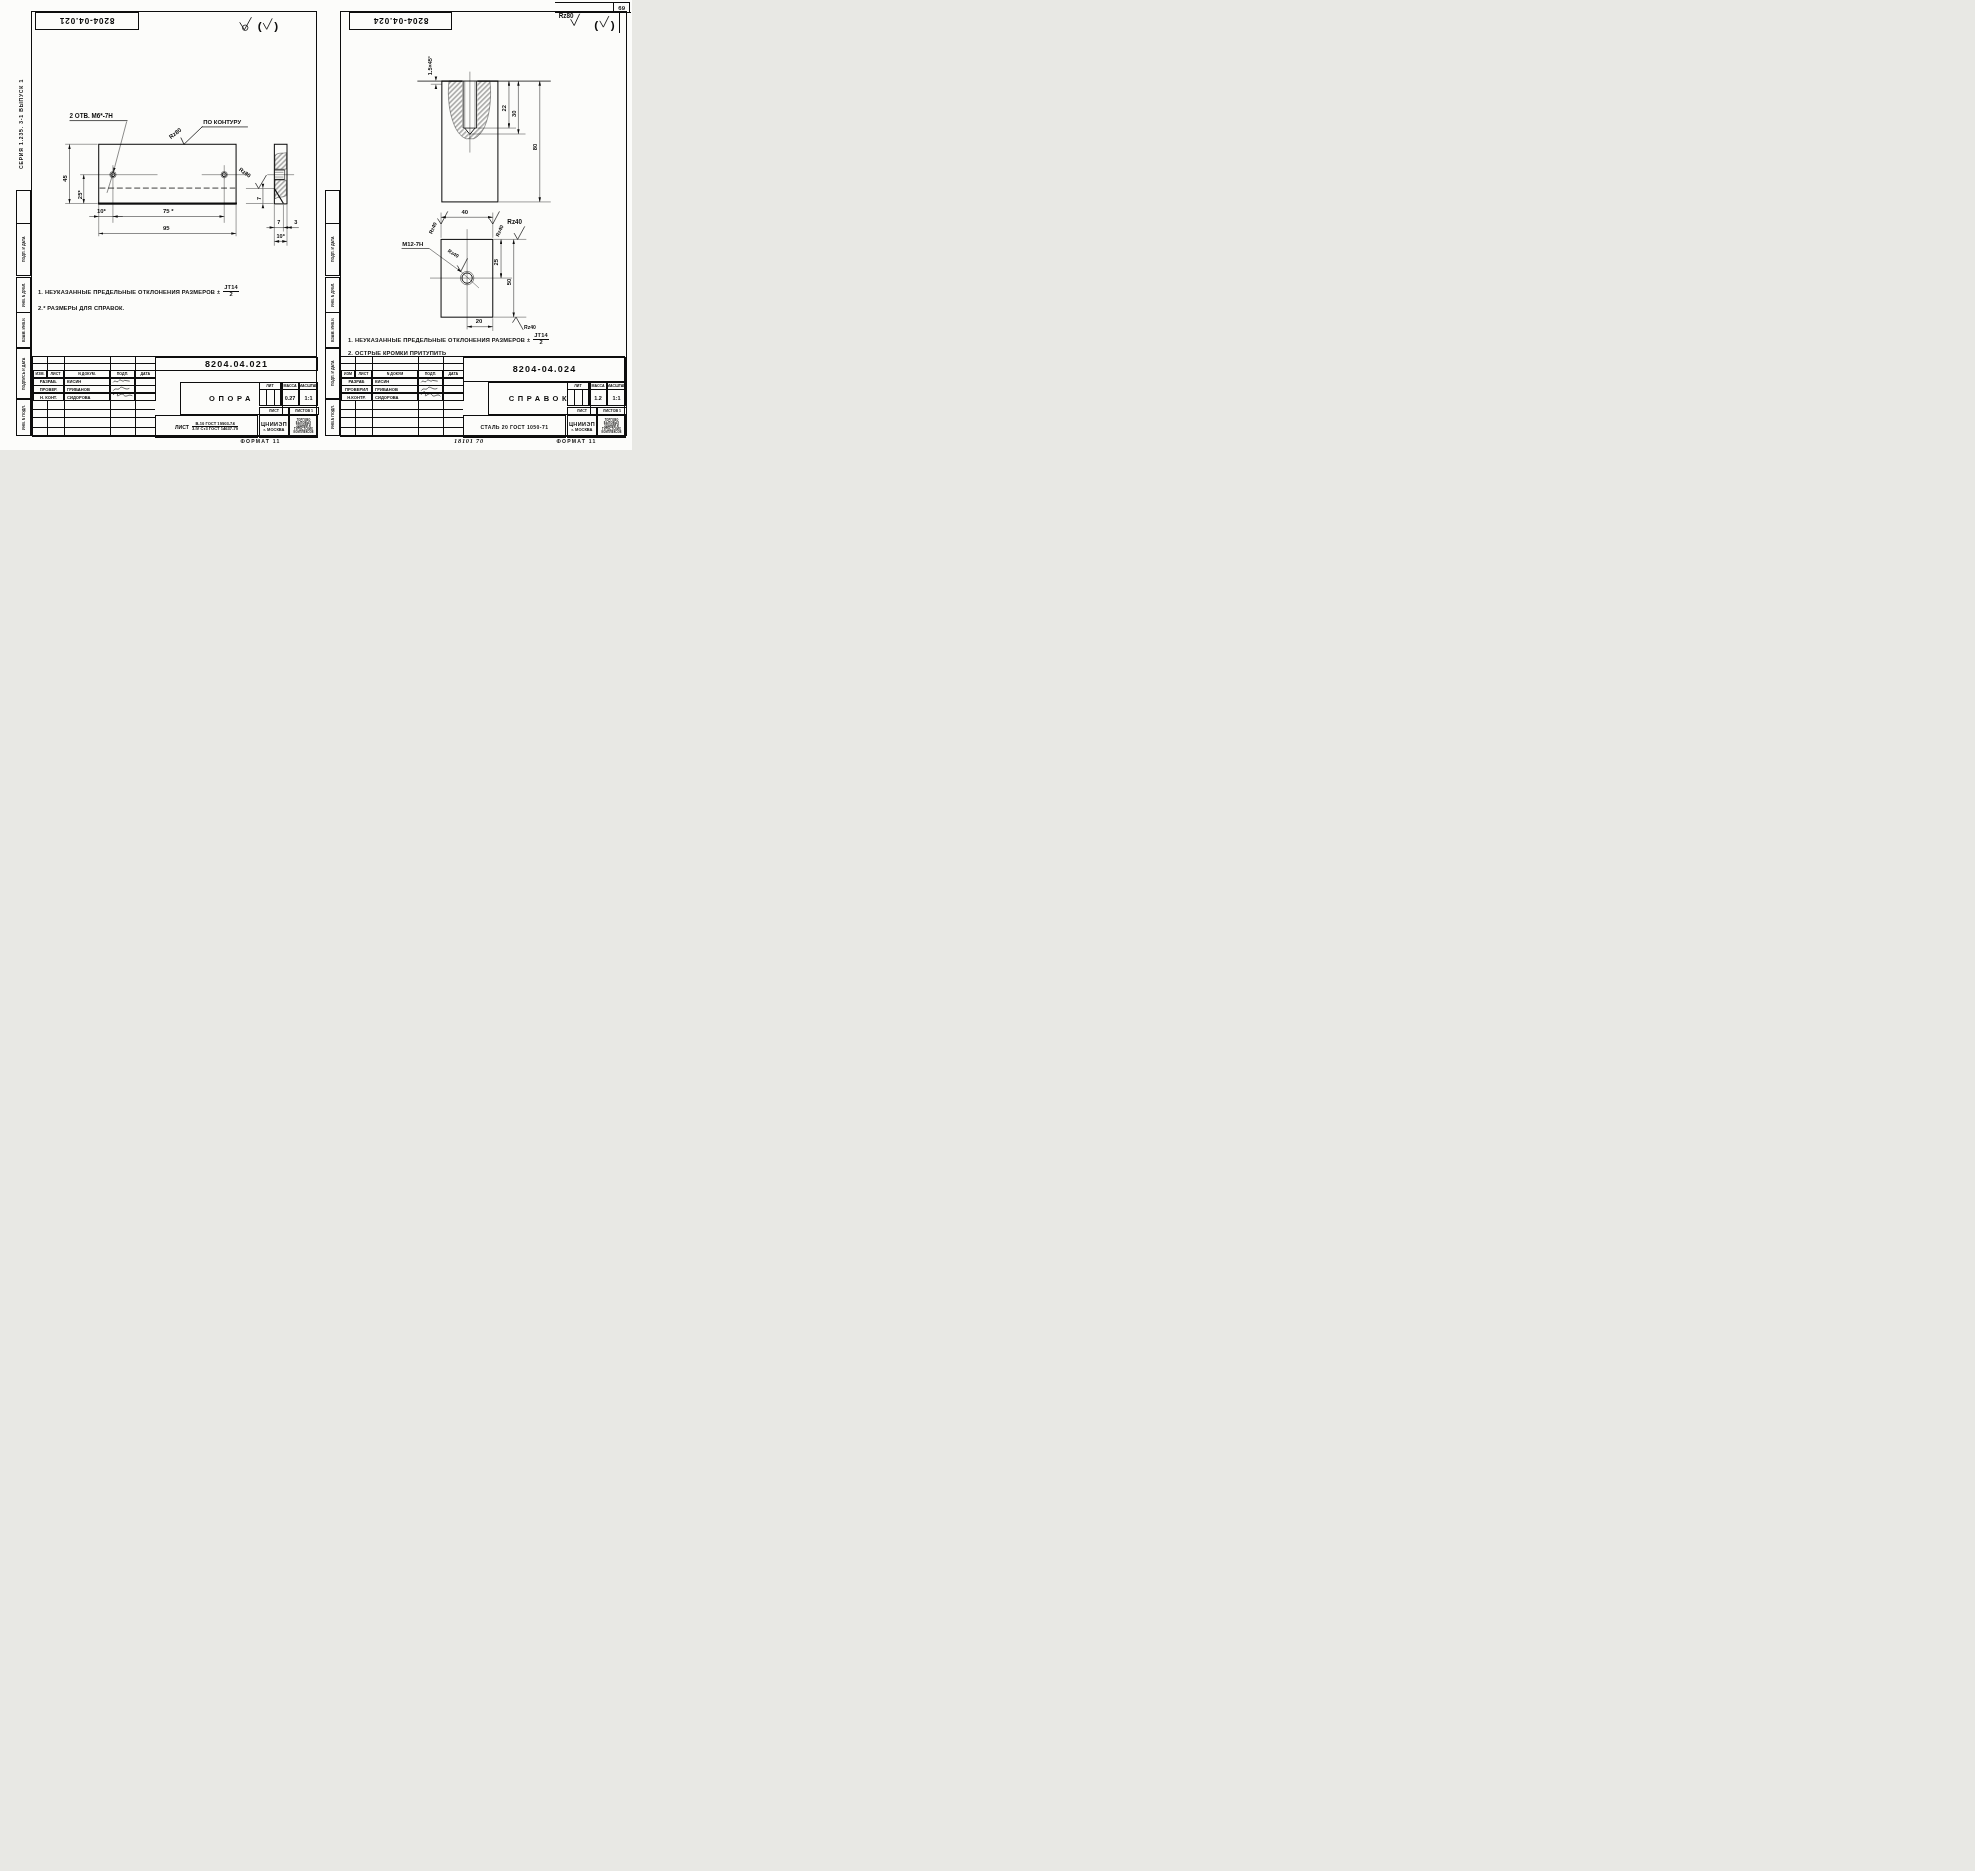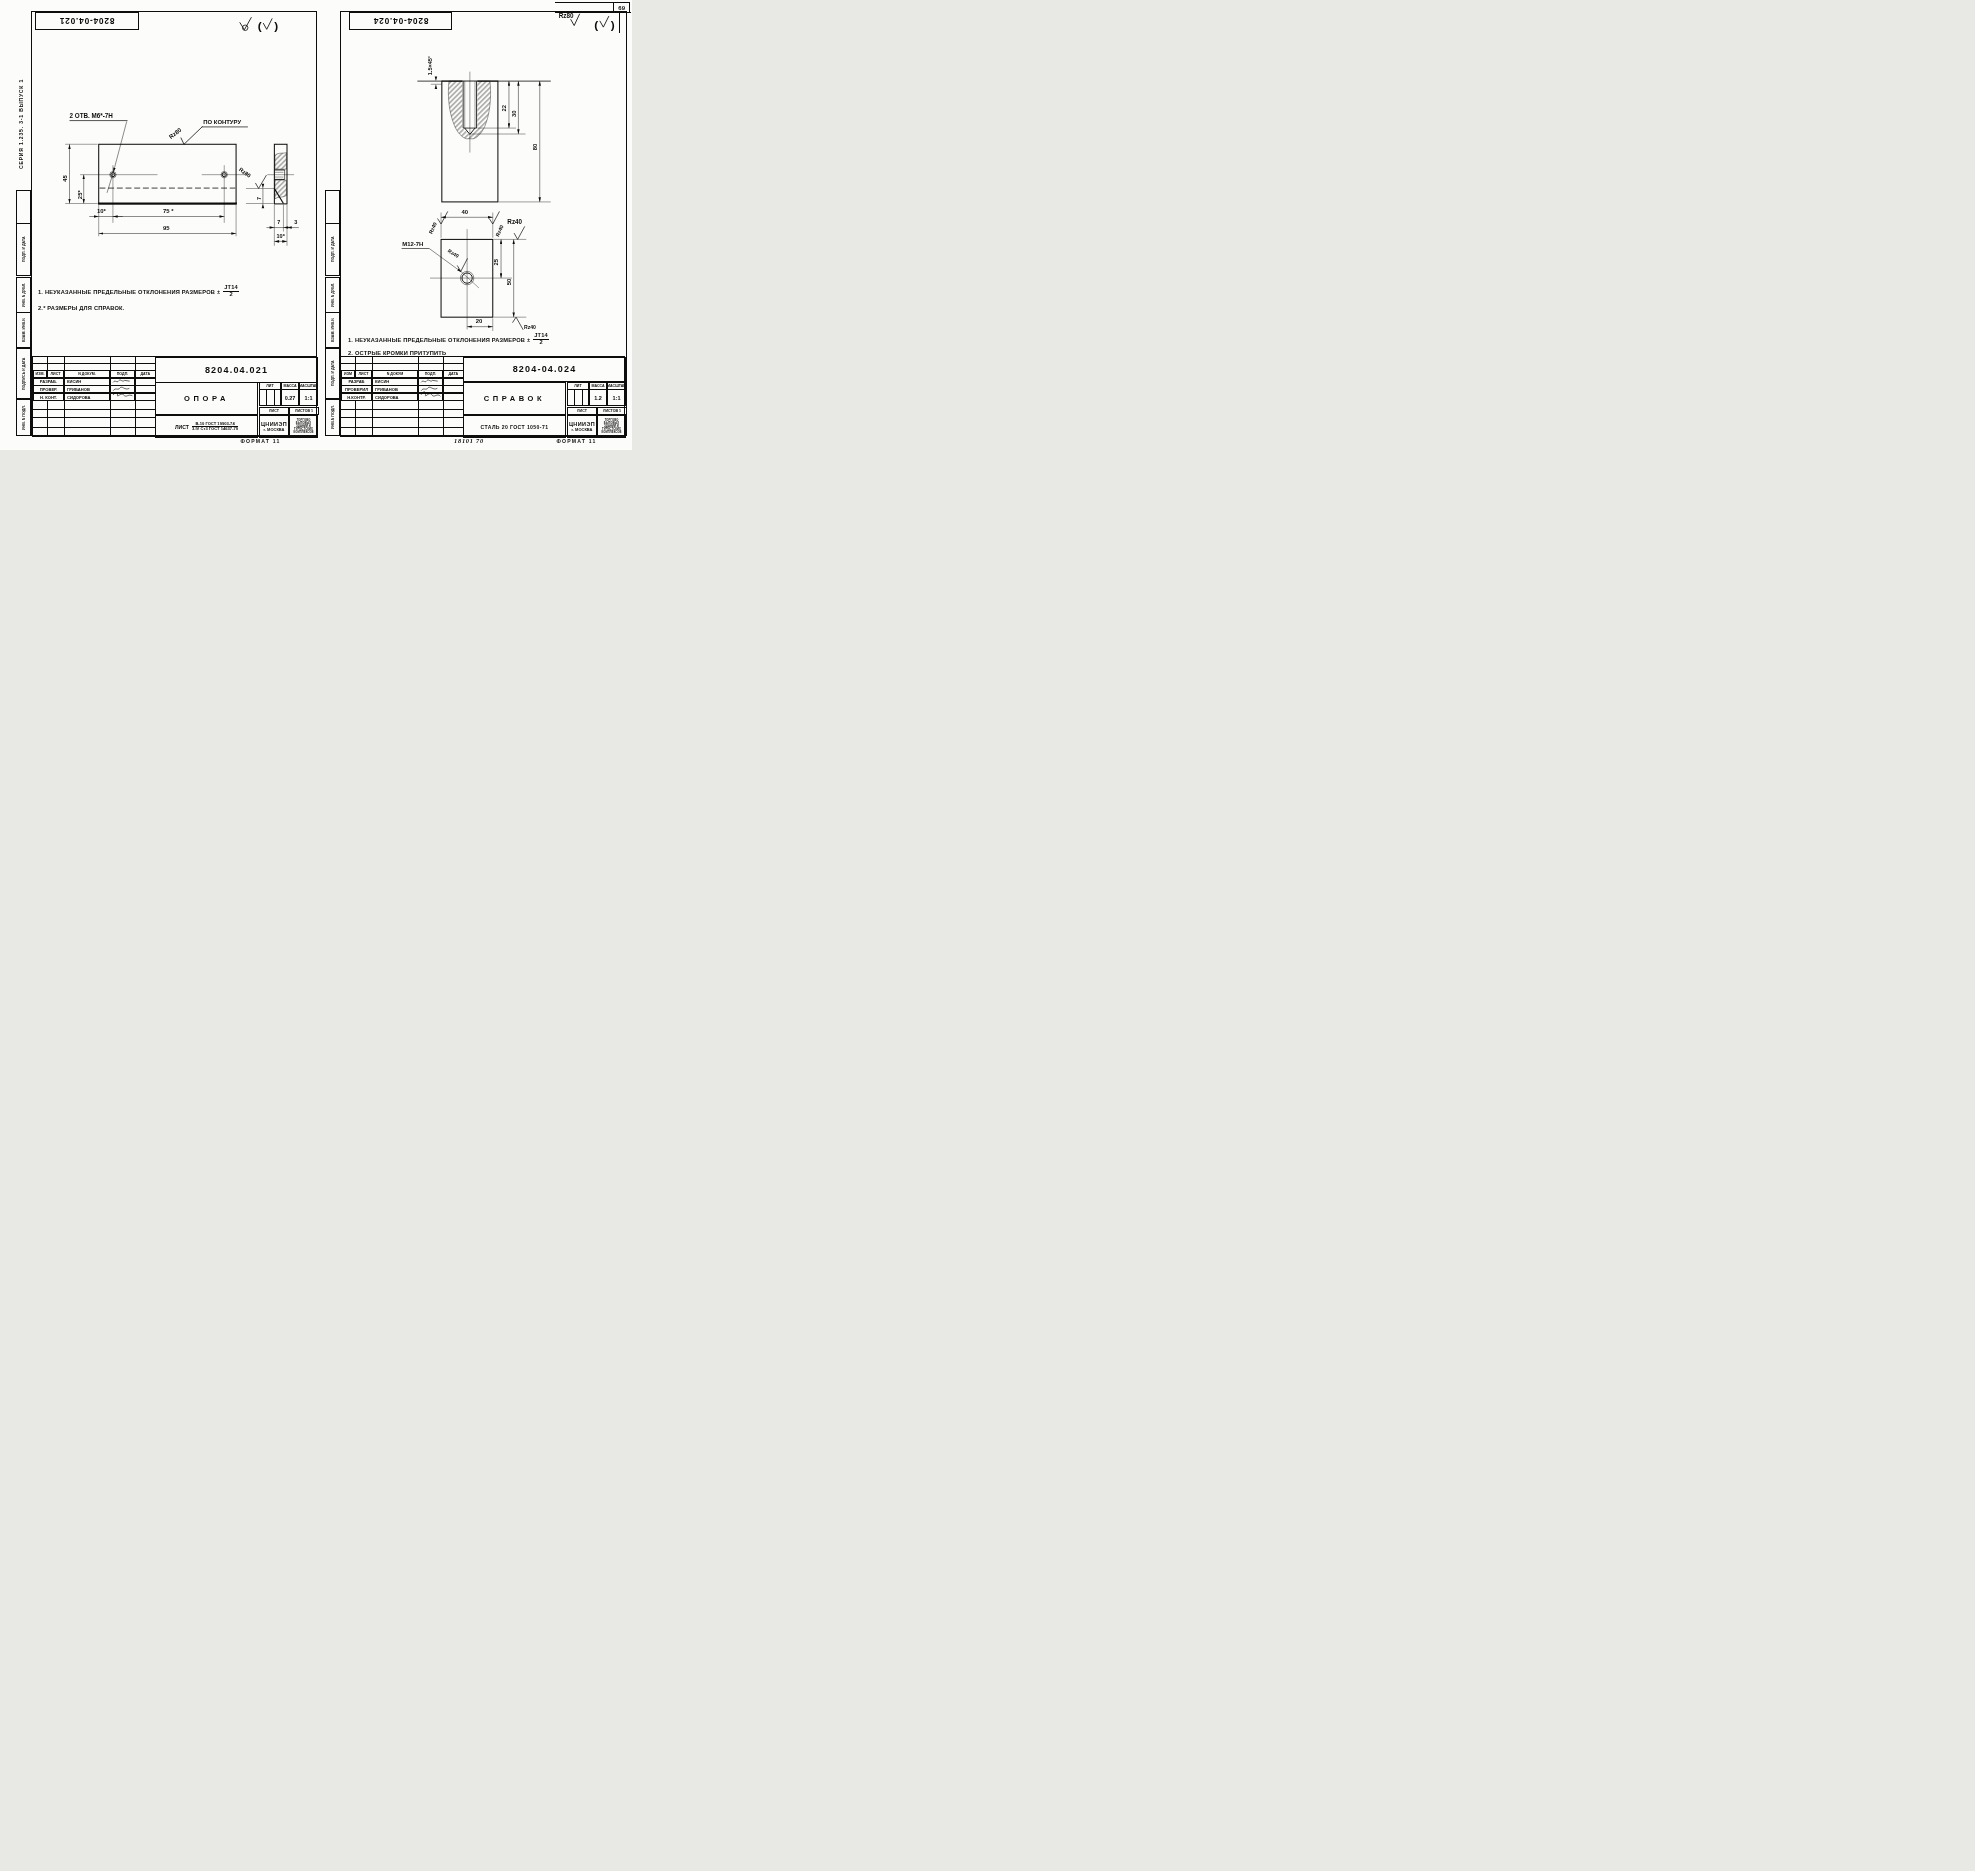--- a/index.html
+++ b/index.html
@@ -18,21 +18,21 @@
          font-size:8.3px;font-weight:700;letter-spacing:0.8px;}
   .note{position:absolute;display:flex;align-items:center;gap:2.8px;
         font-size:5.7px;font-weight:700;letter-spacing:0.2px;white-space:nowrap;}
   .frac{display:inline-block;text-align:center;vertical-align:middle;line-height:1;font-weight:700;}
   .frac .num{display:block;border-bottom:0.6px solid #0d0d0d;padding:0 1.2px 0.4px;}
   .frac .den{display:block;padding-top:0.4px;}
   .h9{font-size:3.6px;font-weight:700;}
   .h10{font-size:4.1px;font-weight:700;}
   .h13{font-size:5.1px;font-weight:700;}
   .docnum{font-size:9px;font-weight:700;letter-spacing:1.2px;}
-  .partname{font-size:7.5px;font-weight:700;letter-spacing:3.6px;}
+  .partname{font-size:7.5px;font-weight:700;letter-spacing:3.6px;margin-left:25px;}
   .orgdesc{font-size:2.7px;font-weight:700;line-height:1.15;letter-spacing:0.1px;}
   .fmt{position:absolute;font-size:5.1px;font-weight:700;letter-spacing:1.2px;text-align:center;}
   .hand{position:absolute;font-size:6.3px;font-weight:700;font-style:italic;
         font-family:"Liberation Serif",serif;letter-spacing:0.8px;}
   svg text{font-family:"Liberation Sans",sans-serif;fill:#0d0d0d;font-weight:600;}
   svg{overflow:visible;}
   .sig{stroke:#0d0d0d;stroke-width:1.6;fill:none;}
 </style>
 </head>
 <body>
@@ -339,21 +339,21 @@
     <div class="cell" style="left:102px;top:36px;width:20.5px;height:8px"></div>
 
     <div class="hline" style="left:0;top:52px;width:122px;height:0.6px"></div>
     <div class="hline" style="left:0;top:60px;width:122px;height:0.6px"></div>
     <div class="hline" style="left:0;top:70px;width:122px;height:0.6px"></div>
     <div class="vline" style="left:14px;top:44px;width:0.6px;height:36px"></div>
     <div class="vline" style="left:31px;top:44px;width:0.6px;height:36px"></div>
     <div class="vline" style="left:77px;top:44px;width:0.6px;height:36px"></div>
     <div class="vline" style="left:102px;top:44px;width:0.6px;height:36px"></div>
 
-    <div class="cell docnum" style="left:122px;top:0;width:163px;height:26px">8204.04.021</div>
+    <div class="cell docnum" style="left:122px;top:0;width:163px;height:14px">8204.04.021</div>
     <div class="cell partname" style="left:122px;top:24.5px;width:103px;height:33px">ОПОРА</div>
     <div class="cell h9" style="left:226px;top:24.5px;width:22px;height:8px">ЛИТ</div>
     <div class="cell h9" style="left:248px;top:24.5px;width:18px;height:8px">МАССА</div>
     <div class="cell h9" style="left:266px;top:24.5px;width:19px;height:8px">МАСШТАБ</div>
     <div class="cell" style="left:226px;top:32px;width:22px;height:17.4px"></div>
     <div class="vline" style="left:233px;top:32px;width:0.6px;height:17.4px"></div>
     <div class="vline" style="left:241px;top:32px;width:0.6px;height:17.4px"></div>
     <div class="cell" style="left:248px;top:32px;width:18px;height:17.4px;font-size:5.5px;font-weight:700">0.27</div>
     <div class="cell" style="left:266px;top:32px;width:19px;height:17.4px;font-size:5.5px;font-weight:700">1:1</div>
     <div class="cell h9" style="left:226px;top:50px;width:30px;height:8px">ЛИСТ</div>

